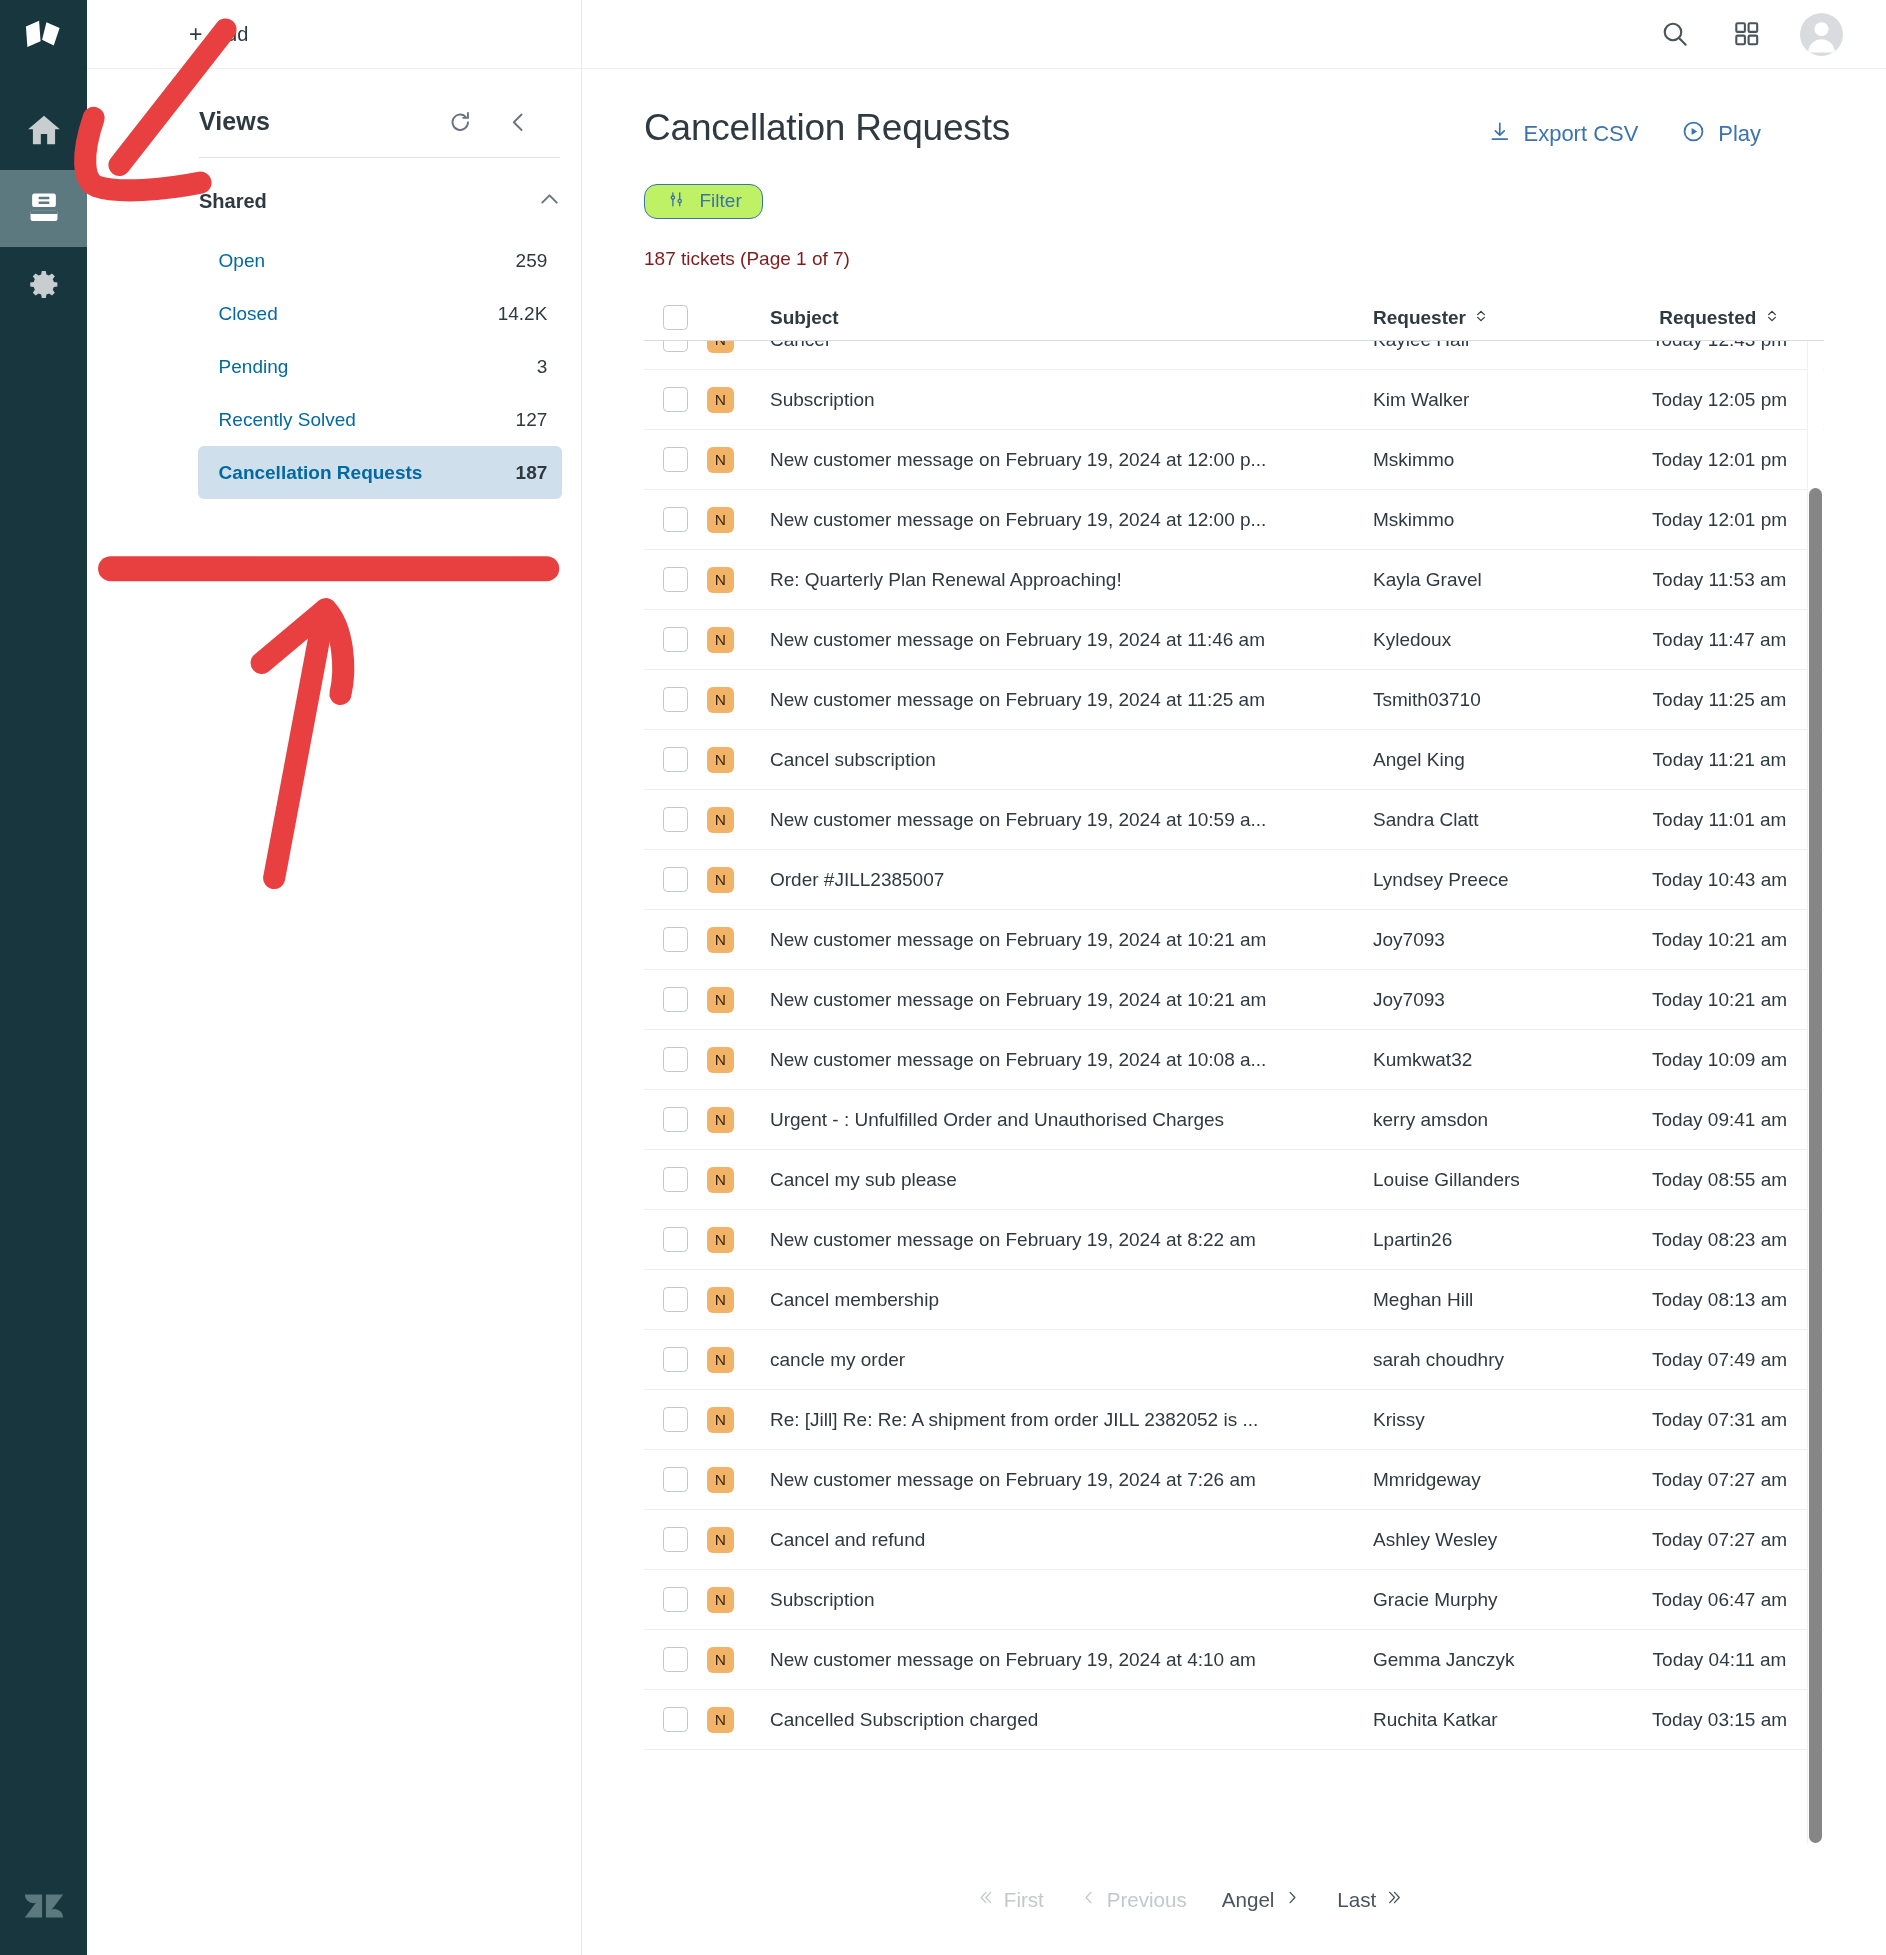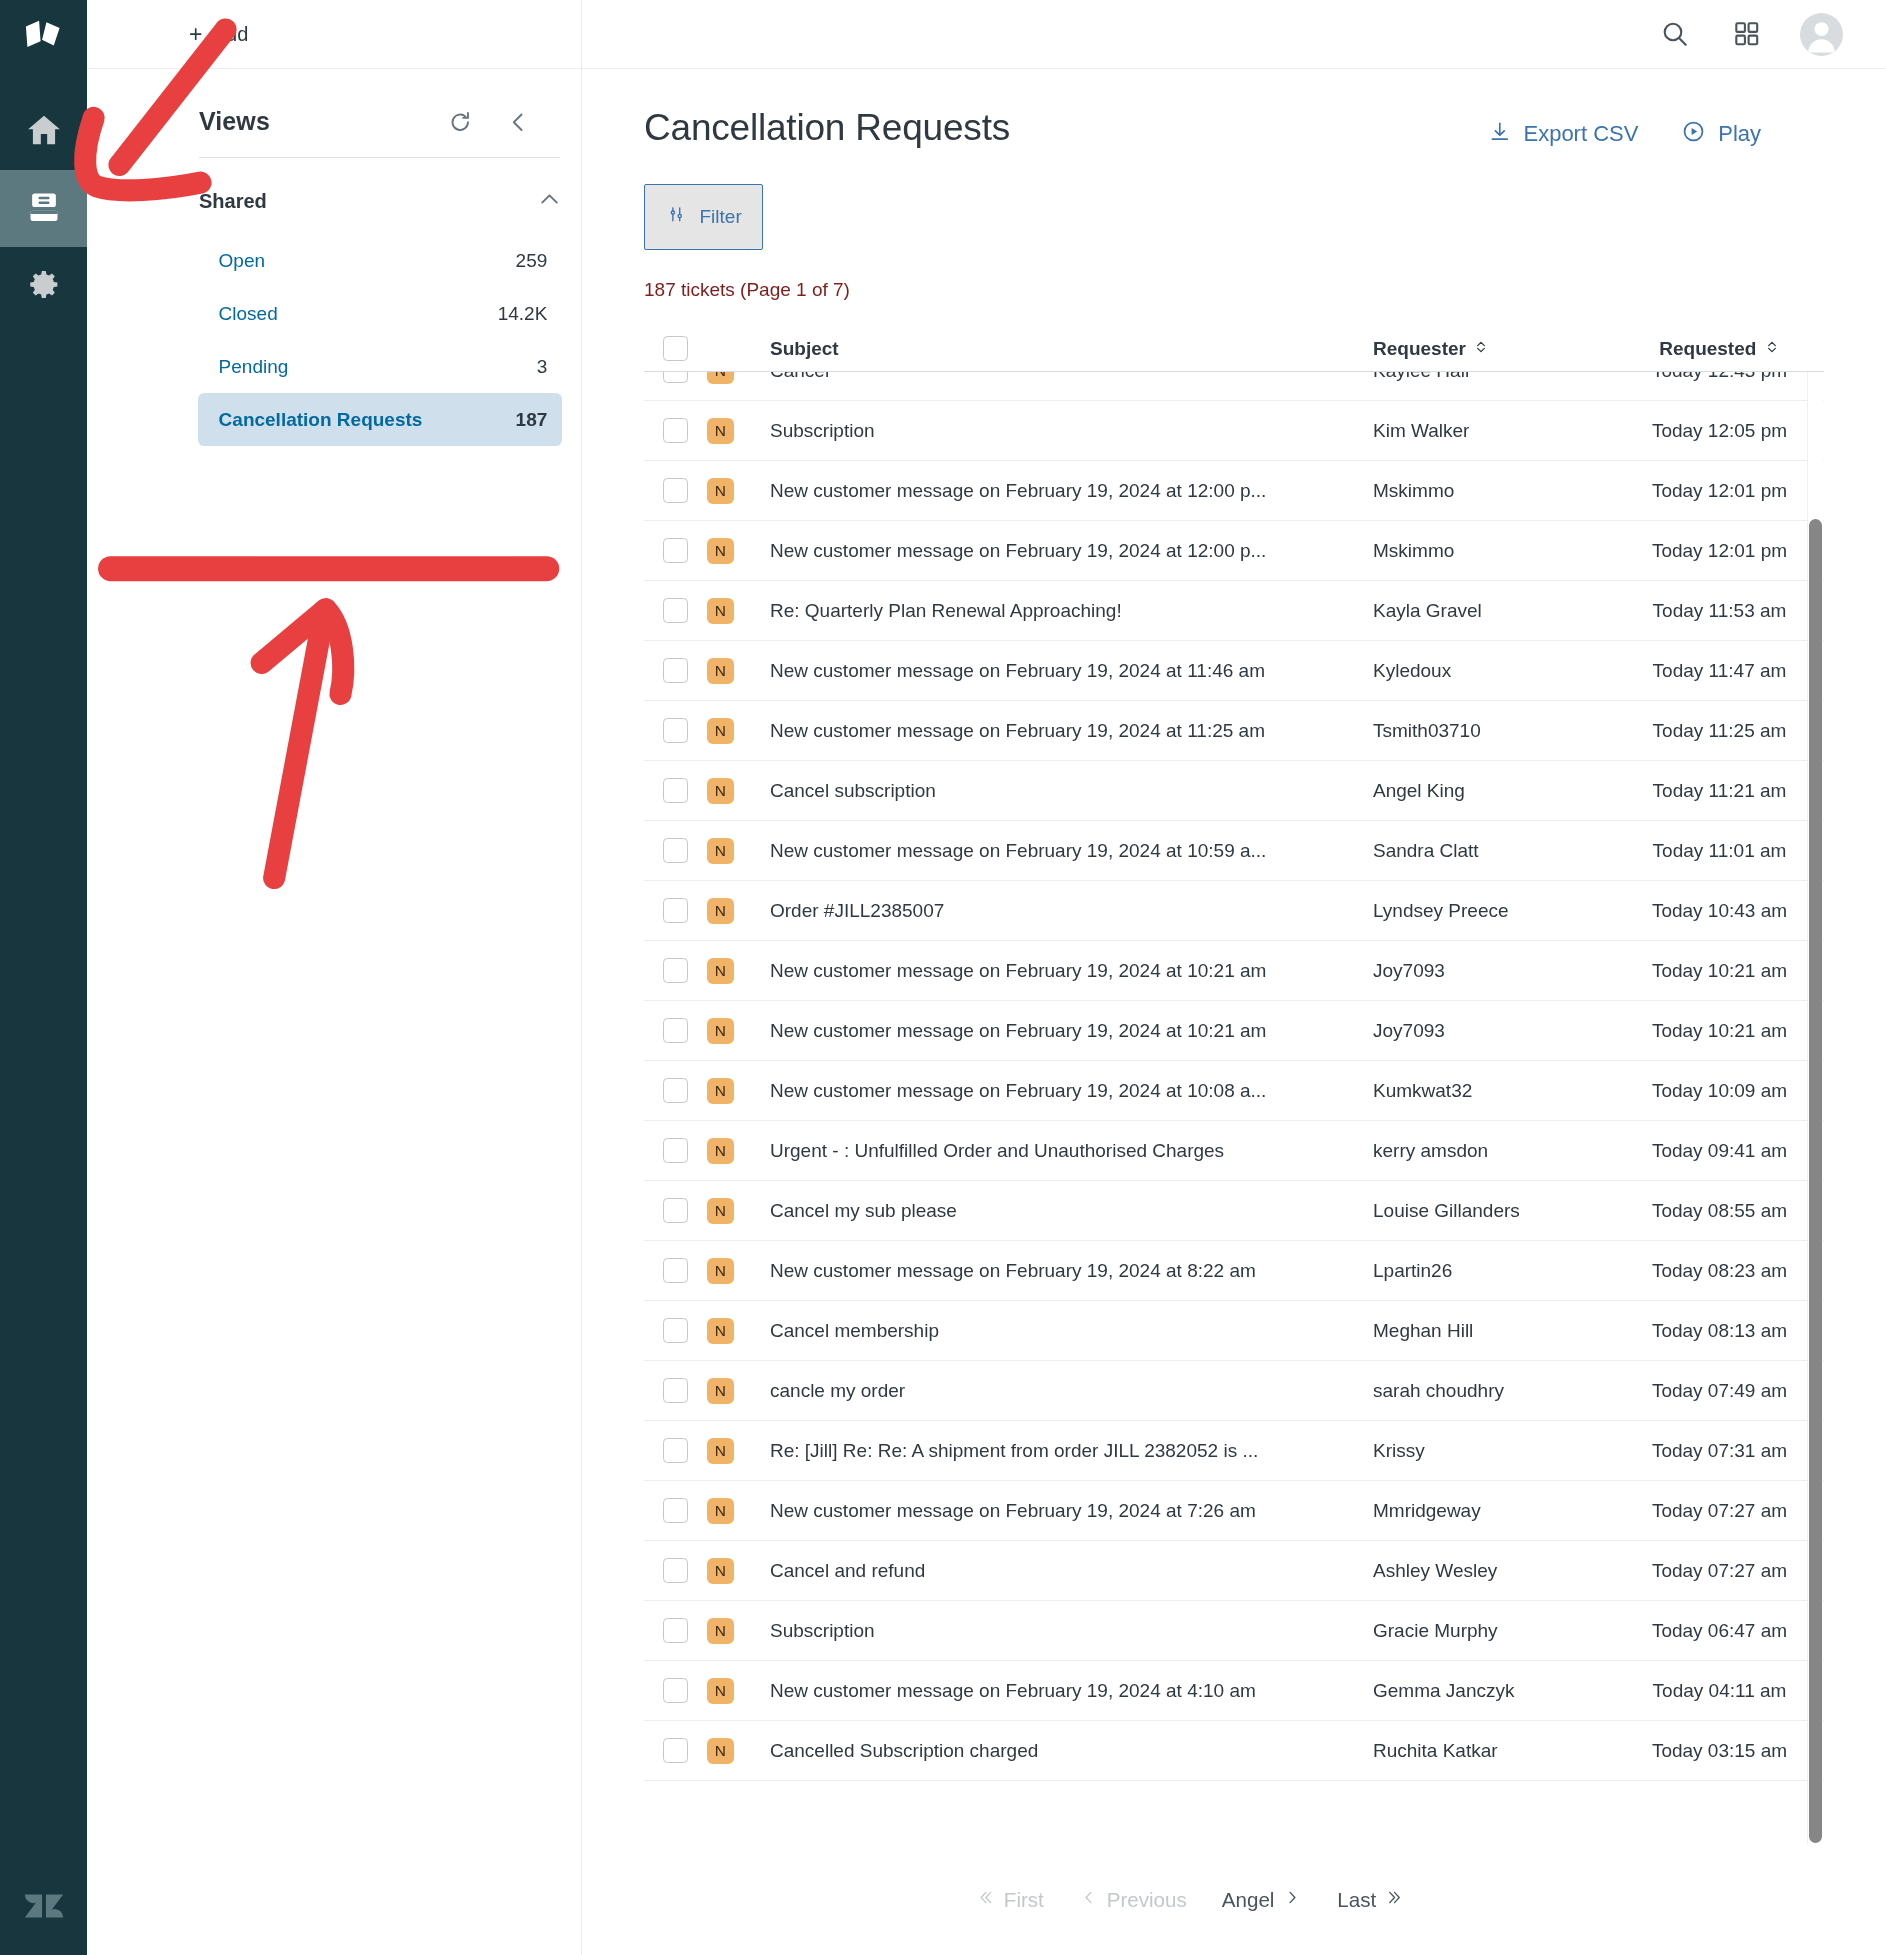--- a/index.html
+++ b/index.html
@@ -109,23 +109,23 @@
   .page-title { font-size: 37px; font-weight: 400; color: #2f3941; letter-spacing: -0.2px; }
   .page-actions { display: flex; align-items: center; gap: 43px; padding-top: 11.8px; padding-right: 66px; }
   .act-link {
     display: inline-flex; align-items: center; gap: 11.8px;
     font-size: 22px; color: #3b73af; cursor: pointer;
   }
 
   .filter-row { padding: 34px 0 0 62px; }
   .filter-btn {
     display: inline-flex; align-items: center; gap: 13.3px;
-    height: 66px; padding: 0 20.6px;
-    border: 1.2px solid #3b73af; border-radius: 2px;
-    background: #e5e5e5; color: #3b73af; font-size: 19px; cursor: pointer;
+    height: 35px; padding: 0 20.6px;
+    border: 1.2px solid #3b73af; border-radius: 13px;
+    background: #bef264; color: #3b73af; font-size: 19px; cursor: pointer;
     font-family: "Liberation Sans", sans-serif;
   }
 
   .ticket-count { padding: 29.5px 0 0 62px; font-size: 19px; color: #7f1d1d; }
 
   
   .table-wrap {
     margin: 25px 0 0 62px; margin-right: 62px;
     flex: 1; min-height: 0; display: flex; flex-direction: column; position: relative;
   }
@@ -275,20 +275,24 @@
         <span class="view-name">Open</span>
         <span class="view-count">259</span>
       </div>
       <div class="view-item">
         <span class="view-name">Closed</span>
         <span class="view-count">14.2K</span>
       </div>
       <div class="view-item">
         <span class="view-name">Pending</span>
         <span class="view-count">3</span>
+      </div>
+      <div class="view-item">
+        <span class="view-name">Recently Solved</span>
+        <span class="view-count">127</span>
       </div>
       <div class="view-item selected">
         <span class="view-name">Cancellation Requests</span>
         <span class="view-count">187</span>
       </div>
     </div>
 
   </div>
 
   <div class="main">

